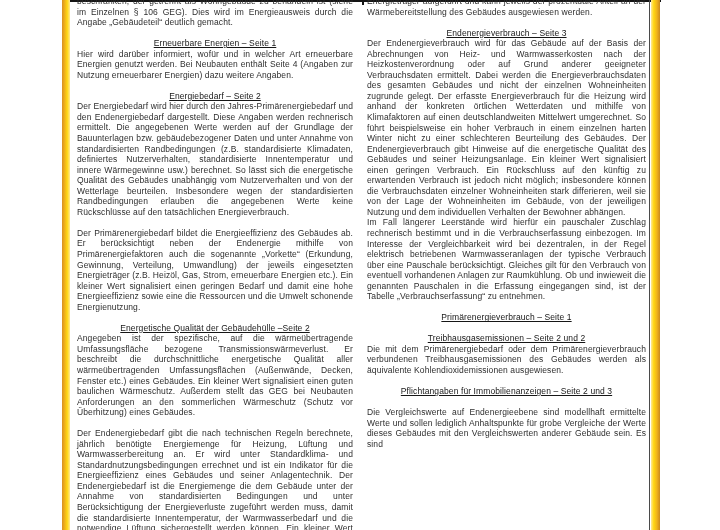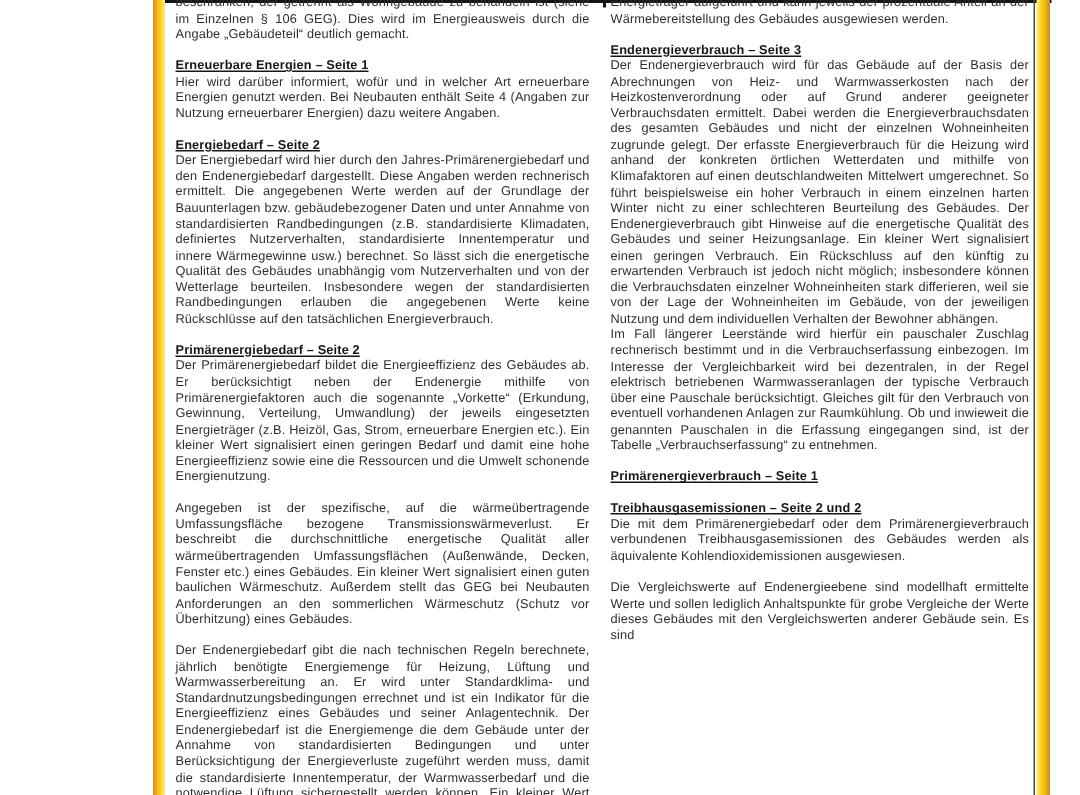--- a/index.html
+++ b/index.html
@@ -4,21 +4,21 @@
 <style>
   html, body { margin: 0; padding: 0; }
   body {
     width: 720px; height: 530px;
     background: #ffffff;
     overflow: hidden;
     position: relative;
     font-family: "Liberation Sans", sans-serif;
     color: #2e2e2e;
   }
-  .page { position: absolute; inset: 0; margin-left: 40px; }
+  .page { position: absolute; inset: 0; }
 
   
   .top-rule {
     position: absolute; left: 62px; top: 0;
     width: 599px; height: 2px;
     background: #141414;
   }
   .top-tick {
     position: absolute; left: 362px; top: 0;
     width: 2px; height: 5px;
@@ -49,25 +49,25 @@
     line-height: 10.55px;
     text-align: justify;
     letter-spacing: 0.1px;
   }
   .col-left  { left: 77px;  width: 276px; }
   .col-right { left: 367px; width: 279px; }
 
   .col p { margin: 0; }
   .section { margin-top: 10.5px; }
   .heading {
-    font-weight: bold;
+    font-weight: normal;
     text-decoration: underline;
     color: #161616;
     margin: 0;
-    text-align: left;
+    text-align: center;
   }
 </style>
 </head>
 <body>
 
 <div class="page">
 
   <div class="top-rule"></div>
   <div class="top-tick"></div>
   <div class="bar-left"></div>
@@ -81,25 +81,25 @@
       <p class="heading">Erneuerbare Energien – Seite 1</p>
       <p>Hier wird darüber informiert, wofür und in welcher Art erneuerbare Energien genutzt werden. Bei Neubauten enthält Seite 4 (Angaben zur Nutzung erneuerbarer Energien) dazu weitere Angaben.</p>
     </div>
 
     <div class="section">
       <p class="heading">Energiebedarf – Seite 2</p>
       <p>Der Energiebedarf wird hier durch den Jahres-Primärenergiebedarf und den Endenergiebedarf dargestellt. Diese Angaben werden rechnerisch ermittelt. Die angegebenen Werte werden auf der Grundlage der Bauunterlagen bzw. gebäudebezogener Daten und unter Annahme von standardisierten Randbedingungen (z.B. standardisierte Klimadaten, definiertes Nutzerverhalten, standardisierte Innentemperatur und innere Wärmegewinne usw.) berechnet. So lässt sich die energetische Qualität des Gebäudes unabhängig vom Nutzerverhalten und von der Wetterlage beurteilen. Insbesondere wegen der standardisierten Randbedingungen erlauben die angegebenen Werte keine Rückschlüsse auf den tatsächlichen Energieverbrauch.</p>
     </div>
 
     <div class="section">
-      <p class="heading">Primärenergiebedarf – Seite 2</p>
       <p>Der Primärenergiebedarf bildet die Energieeffizienz des Gebäudes ab. Er berücksichtigt neben der Endenergie mithilfe von Primärenergiefaktoren auch die sogenannte „Vorkette“ (Erkundung, Gewinnung, Verteilung, Umwandlung) der jeweils eingesetzten Energieträger (z.B. Heizöl, Gas, Strom, erneuerbare Energien etc.). Ein kleiner Wert signalisiert einen geringen Bedarf und damit eine hohe Energieeffizienz sowie eine die Ressourcen und die Umwelt schonende Energienutzung.</p>
     </div>
 
     <div class="section">
+      <p class="heading">Energetische Qualität der Gebäudehülle –Seite 2</p>
       <p>Angegeben ist der spezifische, auf die wärmeübertragende Umfassungsfläche bezogene Transmissionswärmeverlust. Er beschreibt die durchschnittliche energetische Qualität aller wärmeübertragenden Umfassungsflächen (Außenwände, Decken, Fenster etc.) eines Gebäudes. Ein kleiner Wert signalisiert einen guten baulichen Wärmeschutz. Außerdem stellt das GEG bei Neubauten Anforderungen an den sommerlichen Wärmeschutz (Schutz vor Überhitzung) eines Gebäudes.</p>
     </div>
 
     <div class="section">
       <p>Der Endenergiebedarf gibt die nach technischen Regeln berechnete, jährlich benötigte Energiemenge für Heizung, Lüftung und Warmwasserbereitung an. Er wird unter Standardklima- und Standardnutzungsbedingungen errechnet und ist ein Indikator für die Energieeffizienz eines Gebäudes und seiner Anlagentechnik. Der Endenergiebedarf ist die Energiemenge die dem Gebäude unter der Annahme von standardisierten Bedingungen und unter Berücksichtigung der Energieverluste zugeführt werden muss, damit die standardisierte Innentemperatur, der Warmwasserbedarf und die notwendige Lüftung sichergestellt werden können. Ein kleiner Wert signalisiert einen geringen Bedarf.</p>
     </div>
   </div>
 
   <div class="col col-right">
     <p>Energieträger aufgeführt und kann jeweils der prozentuale Anteil an der Wärmebereitstellung des Gebäudes ausgewiesen werden.</p>
@@ -113,20 +113,21 @@
     <div class="section">
       <p class="heading">Primärenergieverbrauch – Seite 1</p>
     </div>
 
     <div class="section">
       <p class="heading">Treibhausgasemissionen – Seite 2 und 2</p>
       <p>Die mit dem Primärenergiebedarf oder dem Primärenergieverbrauch verbundenen Treibhausgasemissionen des Gebäudes werden als äquivalente Kohlendioxidemissionen ausgewiesen.</p>
     </div>
 
     <div class="section">
+      <p class="heading">Pflichtangaben für Immobilienanzeigen – Seite 2 und 3</p>
     </div>
 
     <div class="section">
       <p>Die Vergleichswerte auf Endenergieebene sind modellhaft ermittelte Werte und sollen lediglich Anhaltspunkte für grobe Vergleiche der Werte dieses Gebäudes mit den Vergleichswerten anderer Gebäude sein. Es sind</p>
     </div>
   </div>
 
 </div>
 
 </body></html>

